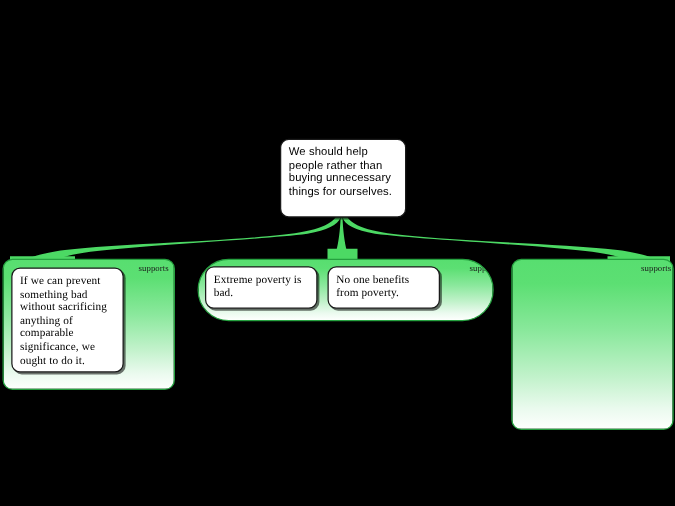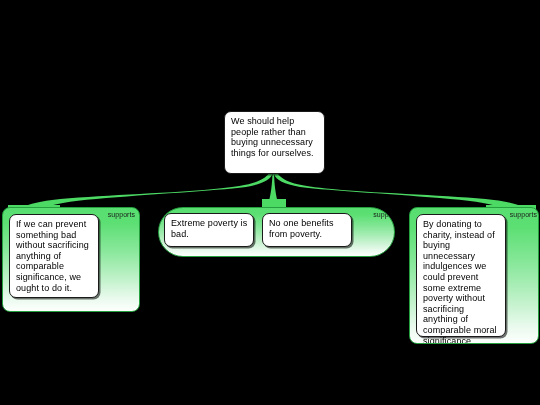--- a/index.html
+++ b/index.html
@@ -70,20 +70,21 @@
     border-radius: 8px;
     background: linear-gradient(to bottom,
                 #58de70 0%,
                 #5cdf73 14%,
                 #8ae89c 42%,
                 #c3f2cc 70%,
                 #eafaee 88%,
                 #fdfffd 100%);
     z-index: 2;
     overflow: hidden;
+    font-family: Liberation Serif, serif;
   }
 
   .support-label {
     position: absolute;
     top: 3px;
     right: 4px;
     font-size: 7px;
     line-height: 8px;
     color: #1b1b1b;
     letter-spacing: 0.05px;
@@ -190,16 +191,15 @@
   </div>
 
   <div class="support-group" id="group-2">
     <span class="support-label">support</span>
     <div class="claim" id="claim-2">Extreme poverty is bad.</div>
     <div class="claim" id="claim-3">No one benefits from poverty.</div>
   </div>
 
   <div class="support-group" id="group-3">
     <span class="support-label">supports</span>
-    <div class="claim" id="claim-4">By donating to charity, instead of buying unnecessary indulgences we could prevent some extreme poverty without sacrificing anything of comparable moral significance.</div>
   </div>
 
 </div>
 
 </body></html>

